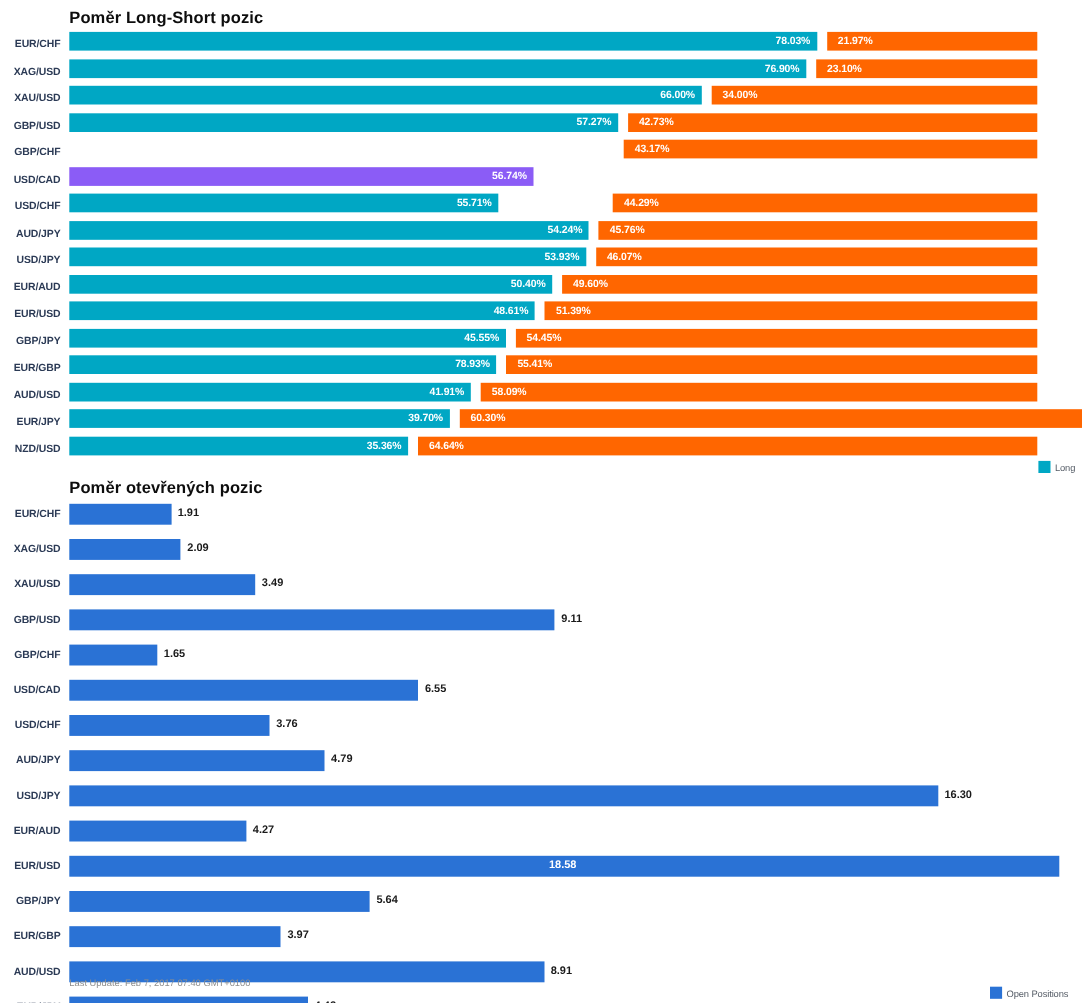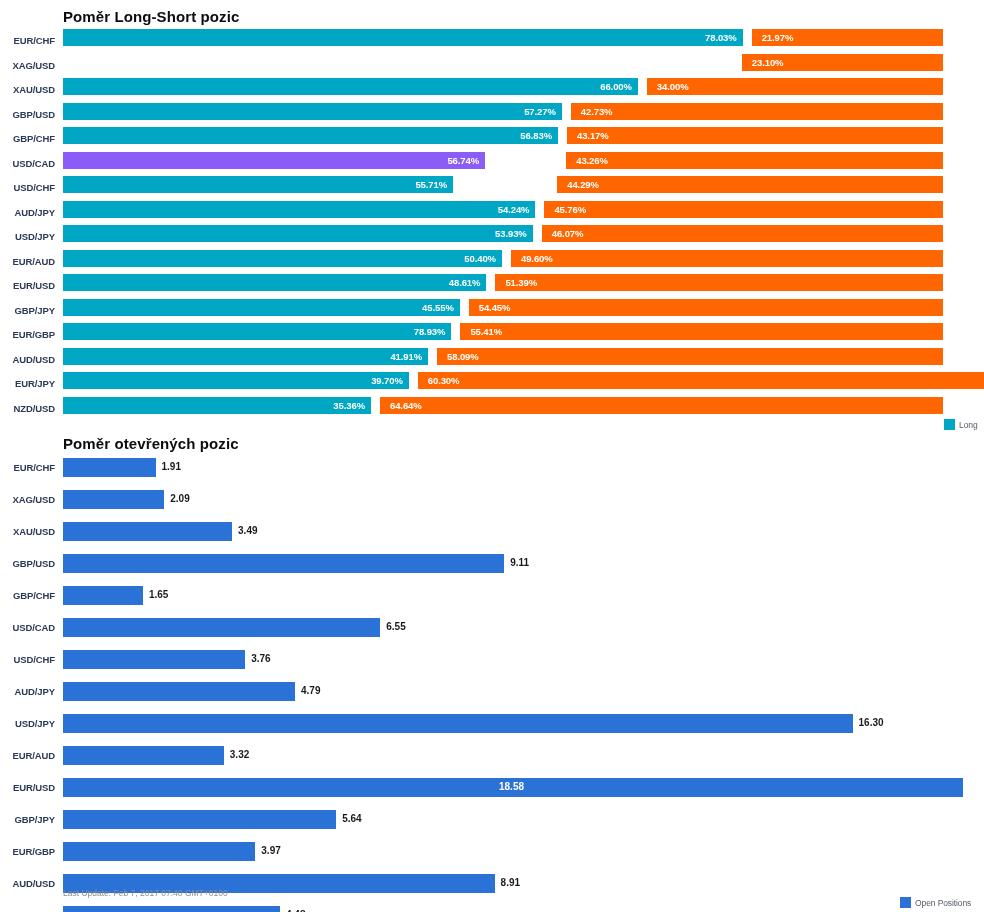--- a/index.html
+++ b/index.html
@@ -126,20 +126,23 @@
         <div class="cat-label">EUR/CHF</div>
         <div class="seg seg-long" style="left: 63px; width: 679.641px; background: rgb(0, 167, 196);">
           <span class="seg-val">78.03%</span>
         </div>
         <div class="seg seg-short" style="left: 751.641px; width: 191.359px; background: rgb(255, 102, 0);">
           <span class="seg-val">21.97%</span>
         </div>
       </div>
       <div class="row ls-row" style="top: 24.5px;">
         <div class="cat-label">XAG/USD</div>
+        <div class="seg seg-long" style="left: 63px; width: 669.799px; background: rgb(0, 167, 196);">
+          <span class="seg-val">76.90%</span>
+        </div>
         <div class="seg seg-short" style="left: 741.799px; width: 201.201px; background: rgb(255, 102, 0);">
           <span class="seg-val">23.10%</span>
         </div>
       </div>
       <div class="row ls-row" style="top: 49px;">
         <div class="cat-label">XAU/USD</div>
         <div class="seg seg-long" style="left: 63px; width: 574.86px; background: rgb(0, 167, 196);">
           <span class="seg-val">66.00%</span>
         </div>
         <div class="seg seg-short" style="left: 646.86px; width: 296.14px; background: rgb(255, 102, 0);">
@@ -150,34 +153,28 @@
         <div class="cat-label">GBP/USD</div>
         <div class="seg seg-long" style="left: 63px; width: 498.822px; background: rgb(0, 167, 196);">
           <span class="seg-val">57.27%</span>
         </div>
         <div class="seg seg-short" style="left: 570.822px; width: 372.178px; background: rgb(255, 102, 0);">
           <span class="seg-val">42.73%</span>
         </div>
       </div>
       <div class="row ls-row" style="top: 98px;">
         <div class="cat-label">GBP/CHF</div>
-        <div class="seg seg-long" style="left: 63px; width: 494.989px; background: rgb(0, 167, 196);">
-          <span class="seg-val">56.83%</span>
-        </div>
         <div class="seg seg-short" style="left: 566.989px; width: 376.011px; background: rgb(255, 102, 0);">
           <span class="seg-val">43.17%</span>
         </div>
       </div>
       <div class="row ls-row" style="top: 122.5px;">
         <div class="cat-label">USD/CAD</div>
         <div class="seg seg-long" style="left: 63px; width: 422px; background: #8b5cf6;">
           <span class="seg-val">56.74%</span>
-        </div>
-        <div class="seg seg-short" style="left: 566.205px; width: 376.795px; background: rgb(255, 102, 0);">
-          <span class="seg-val">43.26%</span>
         </div>
       </div>
       <div class="row ls-row" style="top: 147px;">
         <div class="cat-label">USD/CHF</div>
         <div class="seg seg-long" style="left: 63px; width: 390px; background: rgb(0, 167, 196);">
           <span class="seg-val">55.71%</span>
         </div>
         <div class="seg seg-short" style="left: 557.234px; width: 385.766px; background: rgb(255, 102, 0);">
           <span class="seg-val">44.29%</span>
         </div>
@@ -323,21 +320,21 @@
         <div class="op-val" style="left: 301.024px;">4.79</div>
       </div>
       <div class="row op-row" style="top: 256px;">
         <div class="cat-label">USD/JPY</div>
         <div class="op-bar" style="left: 63px; width: 789.559px; background: rgb(42, 114, 213);"></div>
         <div class="op-val" style="left: 858.559px;">16.30</div>
       </div>
       <div class="row op-row" style="top: 288px;">
         <div class="cat-label">EUR/AUD</div>
         <div class="op-bar" style="left: 63px; width: 160.818px; background: rgb(42, 114, 213);"></div>
-        <div class="op-val" style="left: 229.818px;">3.32</div>
+        <div class="op-val" style="left: 229.818px;">4.27</div>
       </div>
       <div class="row op-row" style="top: 320px;">
         <div class="cat-label">EUR/USD</div>
         <div class="op-bar" style="left: 63px; width: 900px; background: rgb(42, 114, 213);"></div>
         <div class="op-val inside" style="left: 499px;">18.58</div>
       </div>
       <div class="row op-row" style="top: 352px;">
         <div class="cat-label">GBP/JPY</div>
         <div class="op-bar" style="left: 63px; width: 273.197px; background: rgb(42, 114, 213);"></div>
         <div class="op-val" style="left: 342.197px;">5.64</div>

